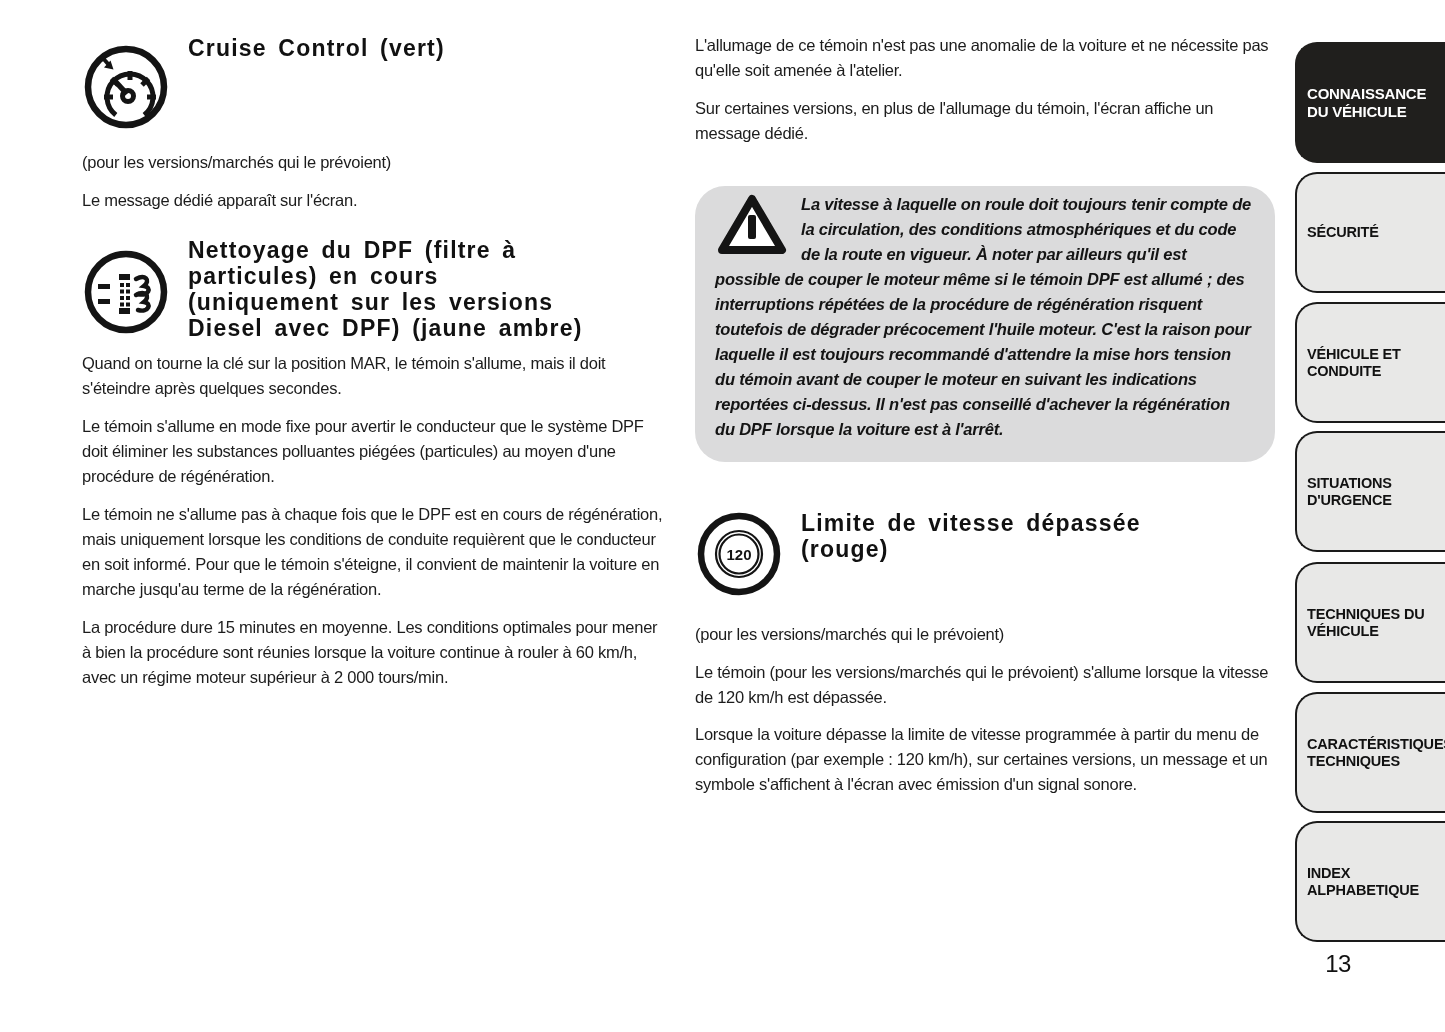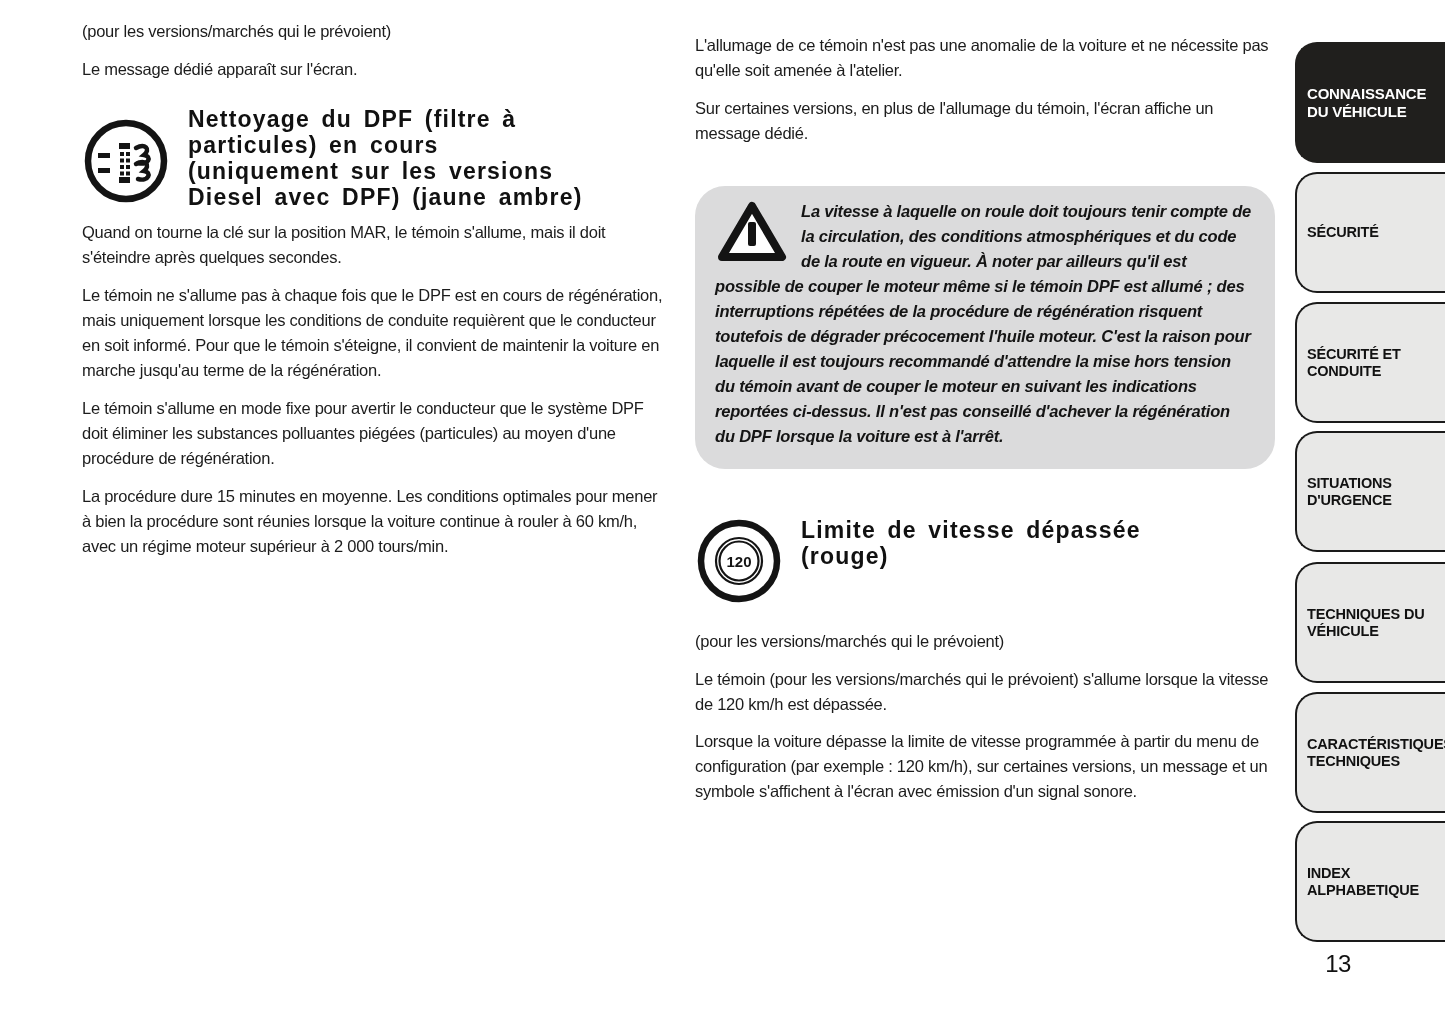--- a/index.html
+++ b/index.html
@@ -41,21 +41,21 @@
   #dpf-p1, #dpf-p2, #dpf-p3 { margin-top:13px; }
 
   
   #right-p0 { margin-top:33px; }
   #right-p1 { margin-top:13px; }
 
   .warning-box {
     margin-top:40px;
     background:#dbdbdc;
     border-radius:30px;
-    padding:13px 22px 20px 20px;
+    padding:6px 22px 20px 20px;
     overflow:hidden;
   }
   .warning-icon { float:left; width:86px; height:72px; }
   .warning-icon svg { display:block; }
   .warning-text {
     font-weight:700; font-style:italic;
     font-size:16.5px; line-height:25px; letter-spacing:-0.2px; color:#141414;
   }
 
   #hdr-limit { margin-top:48px; }
@@ -86,20 +86,40 @@
 
   .icon-stroke { fill:none; stroke:#141414; }
 </style>
 </head>
 <body>
 
 <div id="page">
 
   <div id="col-left" class="col">
 
+    <div id="hdr-cruise" class="sec-header">
+      <span class="sec-icon">
+        <svg width="88" height="88" viewBox="0 0 88 88">
+          <circle class="icon-stroke" cx="44" cy="44" r="38" stroke-width="6.5"></circle>
+          <path class="icon-stroke" d="M 33.8,72 A 23,23 0 1 1 62.2,72" stroke-width="5"></path>
+          <g class="icon-stroke" stroke-width="5">
+            <line x1="31" y1="54" x2="22" y2="54"></line>
+            <line x1="36" y1="42" x2="29.5" y2="35.5"></line>
+            <line x1="48" y1="37" x2="48" y2="28"></line>
+            <line x1="60" y1="42" x2="66.5" y2="35.5"></line>
+            <line x1="65" y1="54" x2="74" y2="54"></line>
+          </g>
+          <line class="icon-stroke" x1="45" y1="51" x2="32" y2="37" stroke-width="5.5"></line>
+          <circle class="icon-stroke" cx="46" cy="53" r="5.5" stroke-width="5" fill="#fff"></circle>
+          <line x1="19" y1="13" x2="27" y2="22" stroke="#141414" stroke-width="4"></line>
+          <polygon points="31.5,26.5 22,24.5 28.5,17.5" fill="#141414"></polygon>
+        </svg>
+      </span>
+      <h2 class="sec-title">Cruise Control (vert)</h2>
+    </div>
 
     <p id="note-cruise" class="note">(pour les versions/marchés qui le prévoient)</p>
     <p id="cruise-p2" class="para">Le message dédié apparaît sur l'écran.</p>
 
     <div id="hdr-dpf" class="sec-header">
       <span class="sec-icon">
         <svg width="88" height="88" viewBox="0 0 88 88">
           <circle class="icon-stroke" cx="44" cy="44" r="38" stroke-width="6.5"></circle>
           <rect x="16" y="36" width="12" height="5" fill="#141414"></rect>
           <rect x="16" y="51" width="12" height="5" fill="#141414"></rect>
@@ -119,22 +139,22 @@
           <path class="icon-stroke" d="M 54,47 c 9,-5 15,1 8,7 c 8,1 5,11 -6,8" stroke-width="4.5" stroke-linecap="round"></path>
         </svg>
       </span>
       <h2 class="sec-title">Nettoyage du DPF (filtre à
 particules) en cours
 (uniquement sur les versions
 Diesel avec DPF) (jaune ambre)</h2>
     </div>
 
     <p id="dpf-p0" class="para">Quand on tourne la clé sur la position MAR, le témoin s'allume, mais il doit s'éteindre après quelques secondes.</p>
+    <p id="dpf-p1" class="para">Le témoin s'allume en mode fixe pour avertir le conducteur que le système DPF doit éliminer les substances polluantes piégées (particules) au moyen d'une procédure de régénération.</p>
     <p id="dpf-p2" class="para">Le témoin ne s'allume pas à chaque fois que le DPF est en cours de régénération, mais uniquement lorsque les conditions de conduite requièrent que le conducteur en soit informé. Pour que le témoin s'éteigne, il convient de maintenir la voiture en marche jusqu'au terme de la régénération.</p>
-    <p id="dpf-p1" class="para">Le témoin s'allume en mode fixe pour avertir le conducteur que le système DPF doit éliminer les substances polluantes piégées (particules) au moyen d'une procédure de régénération.</p>
     <p id="dpf-p3" class="para">La procédure dure 15 minutes en moyenne. Les conditions optimales pour mener à bien la procédure sont réunies lorsque la voiture continue à rouler à 60 km/h, avec un régime moteur supérieur à 2 000 tours/min.</p>
   </div>
 
   <div id="col-right" class="col">
 
     <p id="right-p0" class="para">L'allumage de ce témoin n'est pas une anomalie de la voiture et ne nécessite pas qu'elle soit amenée à l'atelier.</p>
     <p id="right-p1" class="para">Sur certaines versions, en plus de l'allumage du témoin, l'écran affiche un message dédié.</p>
 
     <div class="warning-box">
       <span class="warning-icon">
@@ -165,21 +185,21 @@
   </div>
 
   <div class="tab active" style="top:42px">
     <span class="tab-label">CONNAISSANCE
 DU VÉHICULE</span>
   </div>
   <div class="tab" style="top:172px">
     <span class="tab-label">SÉCURITÉ</span>
   </div>
   <div class="tab" style="top:302px">
-    <span class="tab-label">SÉCURITÉ ET
+    <span class="tab-label">VÉHICULE ET
 CONDUITE</span>
   </div>
   <div class="tab" style="top:431px">
     <span class="tab-label">SITUATIONS
 D'URGENCE</span>
   </div>
   <div class="tab" style="top:562px">
     <span class="tab-label">TECHNIQUES DU
 VÉHICULE</span>
   </div>

